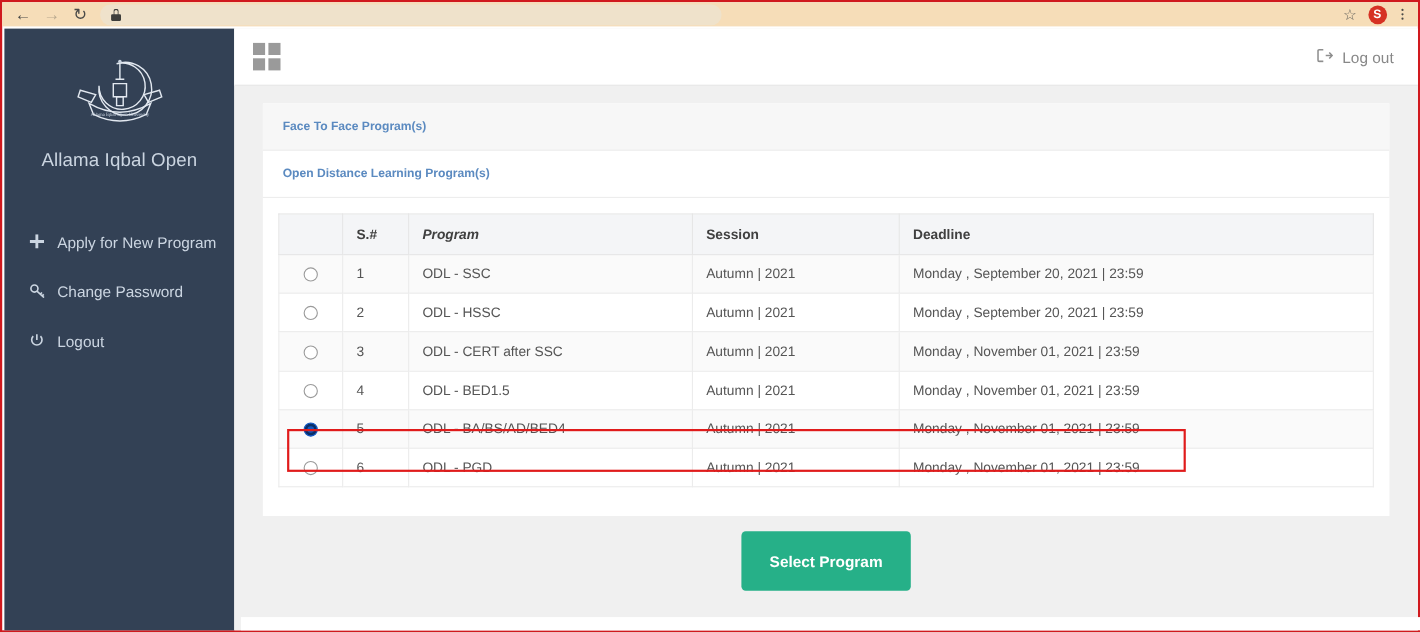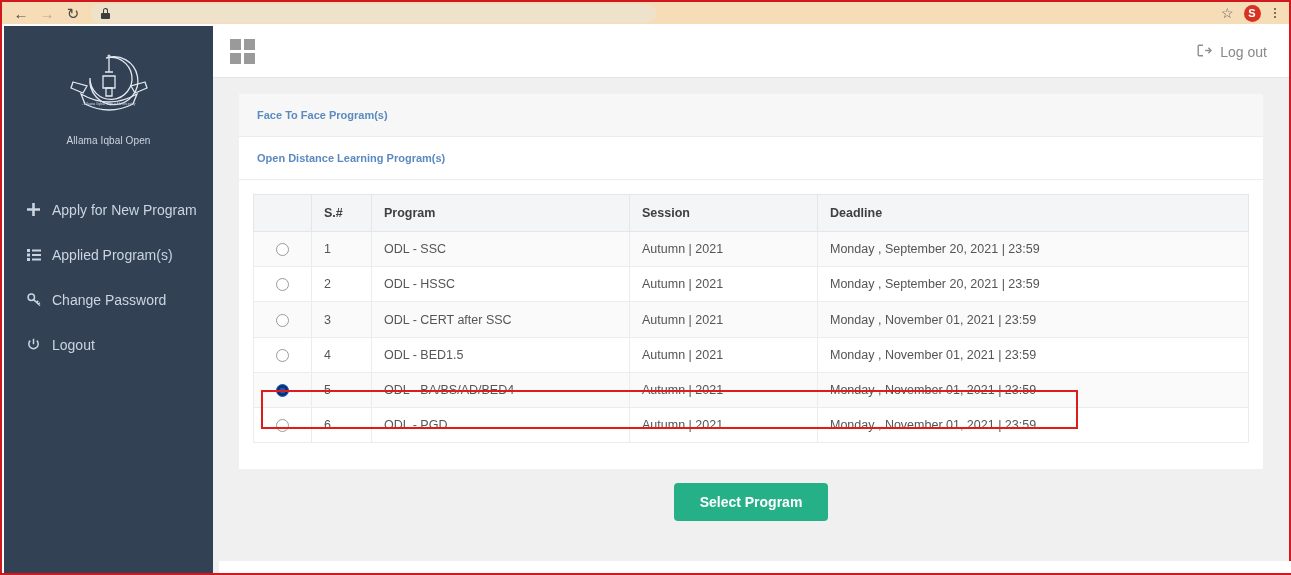--- a/index.html
+++ b/index.html
@@ -51,21 +51,21 @@
   .page { position: absolute; left: 2px; top: 24px; width: 1285px; height: 547px; display: flex; }
 
   
   .sidebar {
     width: 209px; flex: none; background: #334155;
     display: flex; flex-direction: column;
   }
   .brand { padding: 26px 16px 22px; text-align: center; }
   .crest { width: 84px; height: 72px; margin: 0 auto 10px; display: block; }
   .brand-name {
-    color: #cbd5e1; font-size: 10px; line-height: 1.45; letter-spacing: .1px;
+    color: #cbd5e1; font-size: 17px; line-height: 1.45; letter-spacing: .1px;
   }
   .nav { margin-top: 22px; }
   .nav-item {
     display: flex; align-items: center; gap: 11px;
     padding: 9px 10px 9px 22px; color: #cbd5e1;
     font-size: 14px; cursor: pointer; margin-bottom: 11px;
   }
   .nav-ico { width: 15px; height: 15px; flex: none; display: flex; align-items: center; justify-content: center; }
   .nav-ico svg { display: block; }
 
@@ -97,33 +97,33 @@
     padding: 11px 12px; border: 1px solid #e6e6e6; font-size: 12.5px;
   }
   table.prog td {
     padding: 10px 12px; border: 1px solid #ececec; color: #555;
     font-size: 12.5px; vertical-align: middle;
   }
   table.prog tbody tr:nth-child(odd) { background: #fafafa; }
   table.prog tbody tr:nth-child(even) { background: #fff; }
   .c-radio { width: 58px; text-align: center !important; }
   .c-sn { width: 60px; }
-  .c-prog { width: 258px; }
+  .c-prog { width: 258px; font-style: italic; }
   .c-sess { width: 188px; }
   .radio {
     width: 13px; height: 13px; border-radius: 50%;
     border: 1px solid #9a9a9a; background: #fff; display: inline-block;
     vertical-align: middle; cursor: pointer;
   }
   .radio.on { border-color: #1558c0; background: #1558c0; box-shadow: inset 0 0 0 2.5px #0b2f66; }
 
   .actions { text-align: center; padding: 14px 0 0; }
   .btn-green {
     background: #26b088; color: #fff; border: none; border-radius: 4px;
-    padding: 11px 26px; font-size: 14px; font-weight: bold; cursor: pointer;
+    padding: 19px 26px; font-size: 14px; font-weight: bold; cursor: pointer;
     font-family: "Liberation Sans", sans-serif;
   }
   .hl-box {
     position: absolute; border: 2px solid #e01b1b; pointer-events: none;
     left: 259px; top: 388px; width: 817px; height: 39px;
   }
   .cut-strip {
     position: absolute; left: 215px; bottom: 0; width: 1072px; height: 12px;
     background: #fff; overflow: hidden;
   }
@@ -180,35 +180,20 @@
         <div class="nav-item">
           <span class="nav-ico">
             <svg width="13" height="13" viewBox="0 0 13 13">
                 <path d="M5.2 0h2.6v5.2H13v2.6H7.8V13H5.2V7.8H0V5.2h5.2z" fill="#cbd5e1"></path>
               </svg>
           </span>
           <span>Apply for New Program</span>
         </div>
         <div class="nav-item">
           <span class="nav-ico">
-            <svg width="14" height="12" viewBox="0 0 14 12">
-                <g fill="#cbd5e1">
-                  <rect x="0" y="0" width="3" height="3"></rect>
-                  <rect x="0" y="4.5" width="3" height="3"></rect>
-                  <rect x="0" y="9" width="3" height="3"></rect>
-                  <rect x="5" y="0.5" width="9" height="2"></rect>
-                  <rect x="5" y="5" width="9" height="2"></rect>
-                  <rect x="5" y="9.5" width="9" height="2"></rect>
-                </g>
-              </svg>
-          </span>
-          <span>Applied Program(s)</span>
-        </div>
-        <div class="nav-item">
-          <span class="nav-ico">
             <svg width="14" height="13" viewBox="0 0 14 13">
                 <g fill="none" stroke="#cbd5e1" stroke-width="1.5">
                   <circle cx="4.3" cy="4.3" r="3.2"></circle>
                   <path d="M6.6 6.6 L13 12.5 M9.6 9.4 l1.6-1.5 M11.4 11 l1.4-1.3"></path>
                 </g>
               </svg>
           </span>
           <span>Change Password</span>
         </div>
         <div class="nav-item">

